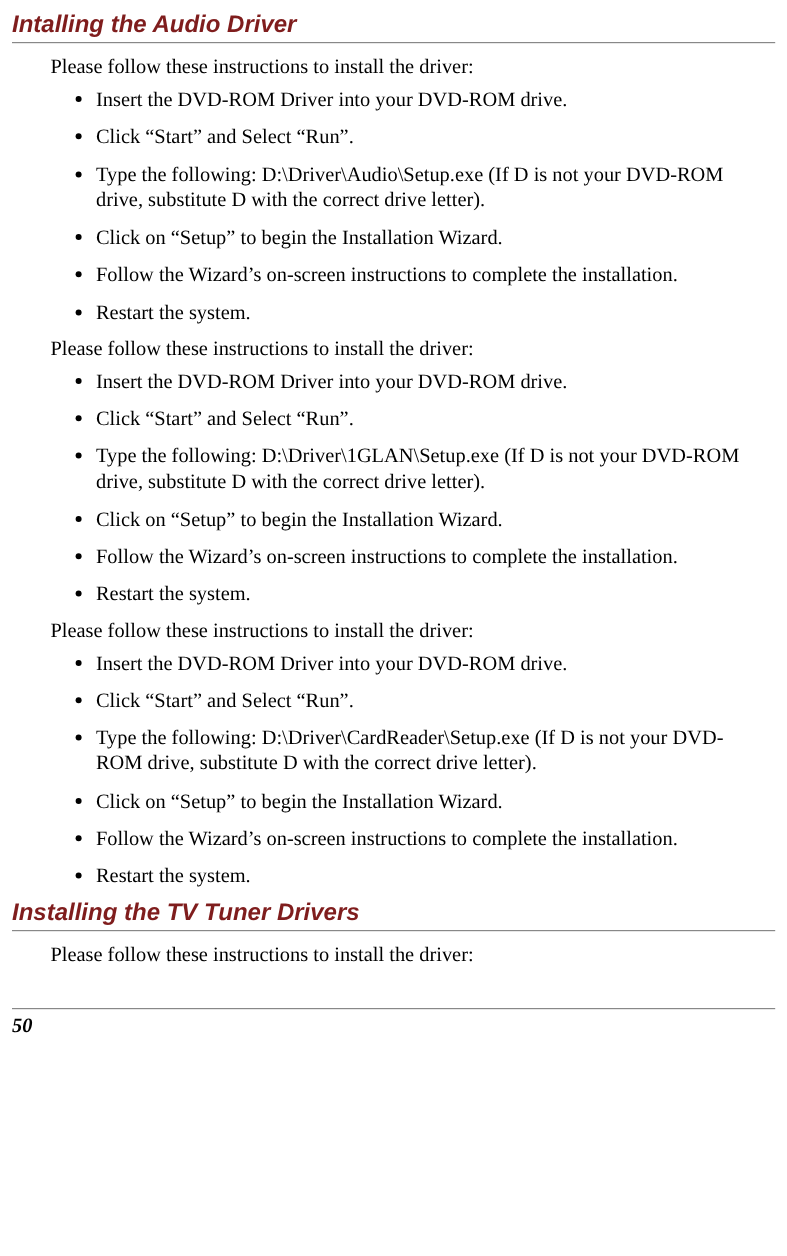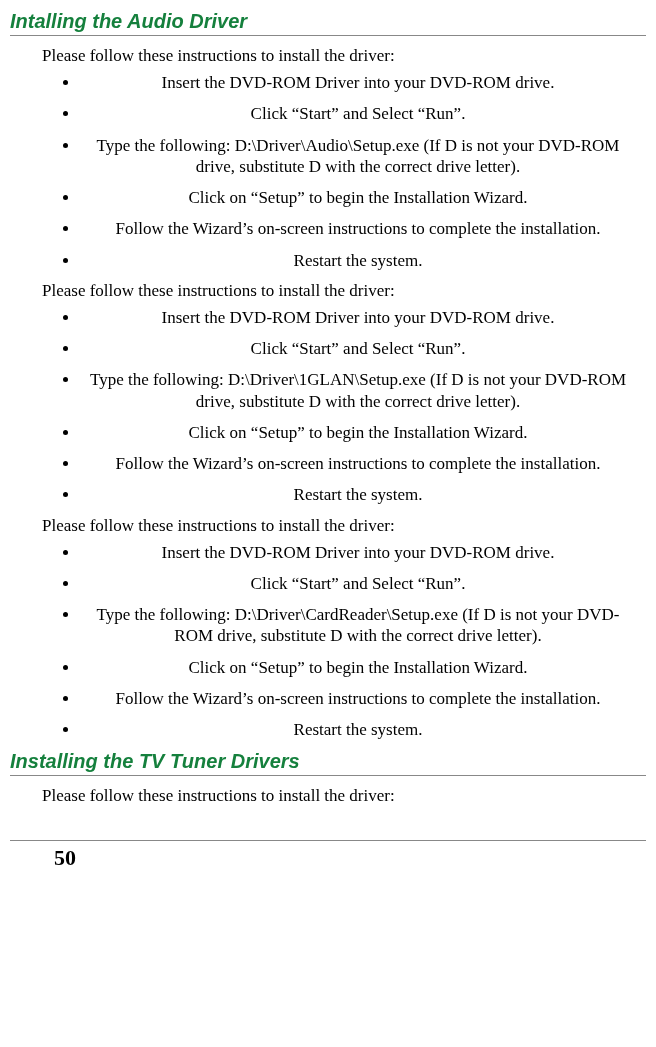--- a/index.html
+++ b/index.html
@@ -7,53 +7,52 @@
       padding: 0;
       font-family: "Times New Roman", Times, serif;
       width: 656px;
       background: #fff;
       color: #000;
     }
     .page {
       padding: 0 10px 10px 10px;
     }
     .heading {
-      color: #15803d;
+      color: #7f1d1d;
       font-weight: bold;
       font-style: italic;
       font-size: 20px;
       font-family: Arial, Helvetica, sans-serif;
       margin: 10px 0 6px 0;
       border-bottom: 1px solid #888;
       padding-bottom: 2px;
     }
     .intro {
       font-size: 17px;
       margin: 10px 0 6px 32px;
     }
     ul.steps {
       margin: 0 10px 0 48px;
       padding: 0 0 0 22px;
     }
     ul.steps li {
       font-size: 17px;
       margin: 6px 0 10px 0;
       line-height: 1.25;
-      text-align: center;
     }
     .footer {
       border-top: 1px solid #888;
       margin-top: 34px;
       padding-top: 4px;
     }
     .page-num {
       font-weight: bold;
-      font-size: 22px;
+      font-style: italic;
+      font-size: 17px;
       font-family: "Times New Roman", Times, serif;
-      margin-left: 44px;
     }
   </style>
 </head>
 <body>
 
 <div class="page">
 
   <div class="heading">Intalling the Audio Driver</div>
   <div class="intro">Please follow these instructions to install the driver:</div>
   <ul class="steps">

